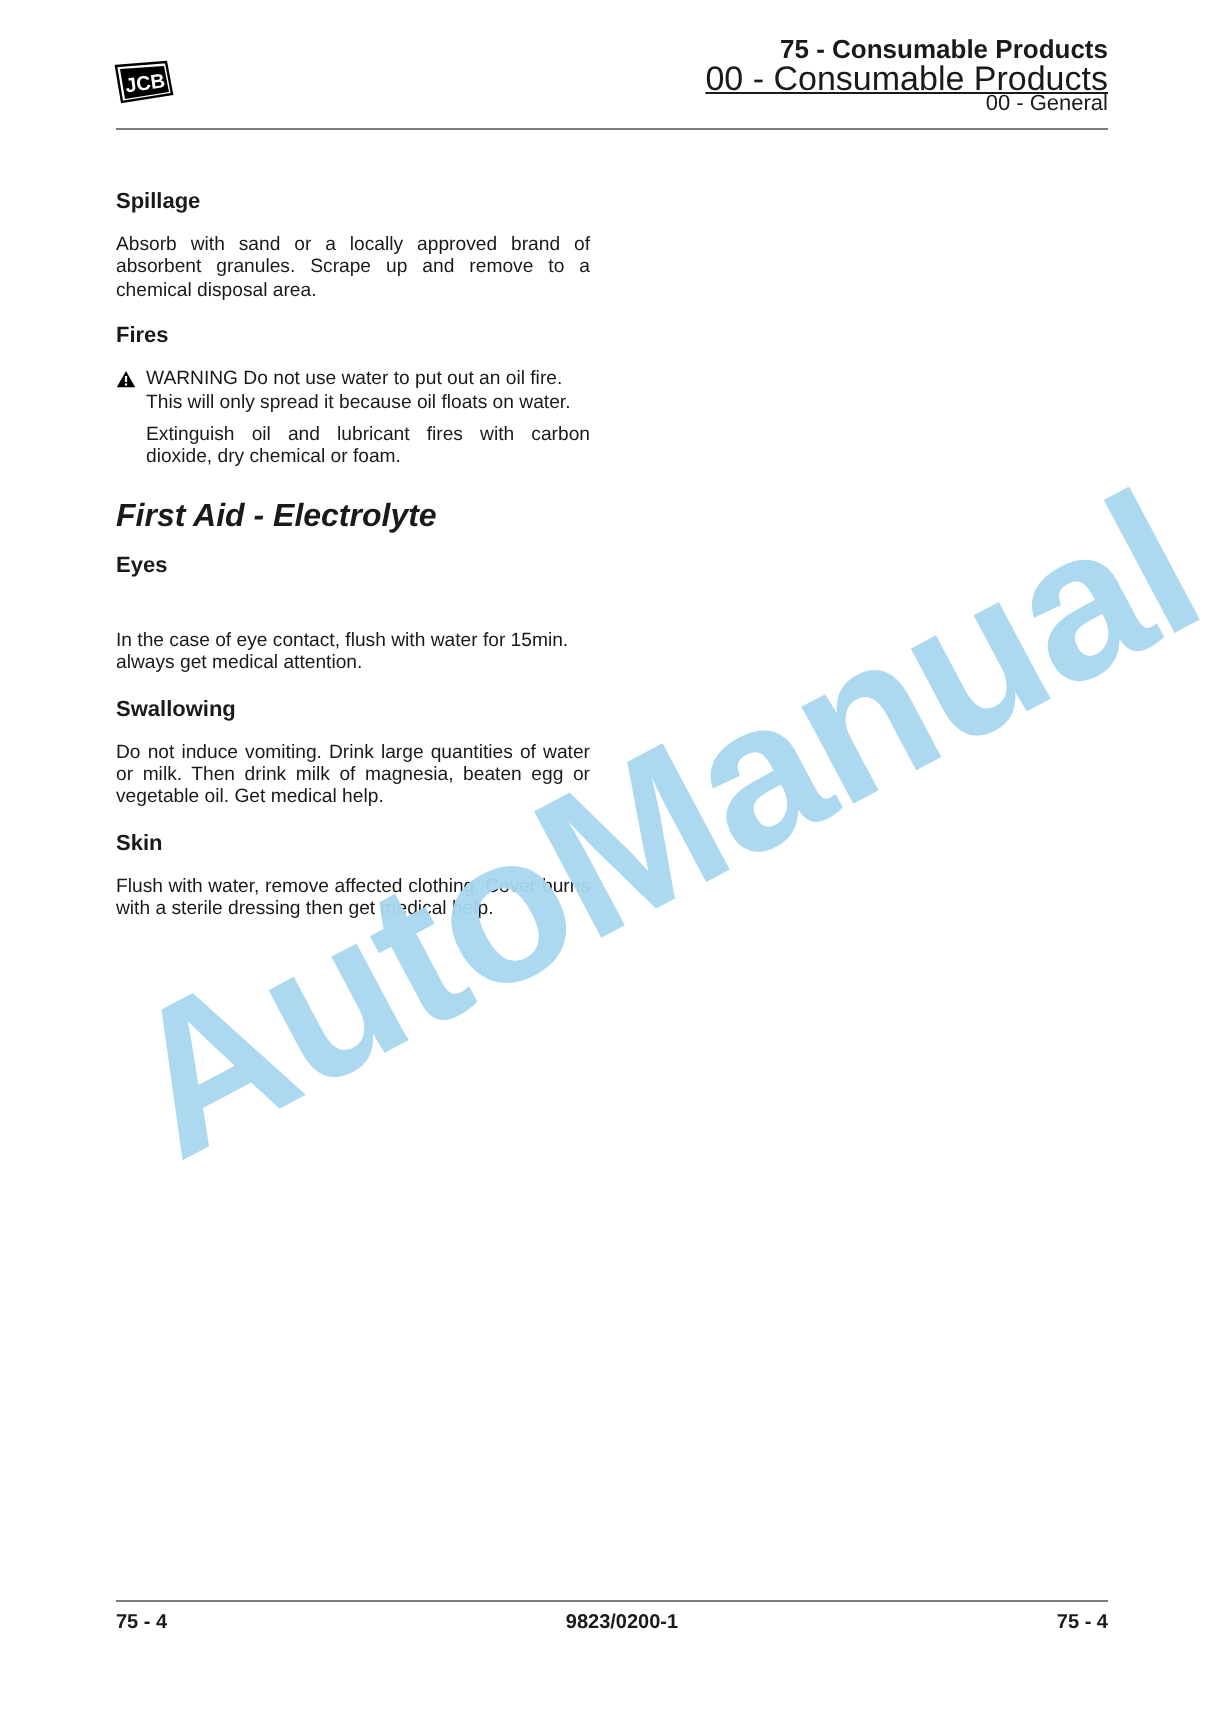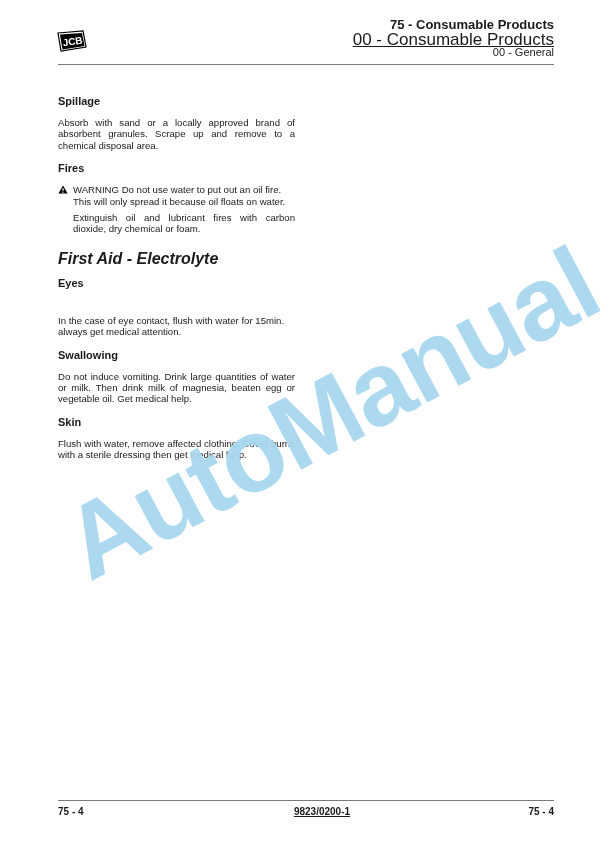--- a/index.html
+++ b/index.html
@@ -35,21 +35,21 @@
   }
   .warn b { font-weight: normal; }
   .indent { padding-left: 15px; }
   .rule-bottom {
     position: absolute; left: 58px; top: 800px; width: 496px; height: 1px; background: #7a7a7a;
   }
   .footer {
     position: absolute; left: 58px; top: 806px; width: 496px; font-size: 10px; font-weight: bold;
   }
   .f-left { position: absolute; left: 0; }
-  .f-center { position: absolute; left: 16px; width: 100%; text-align: center; text-decoration: underline; }
+  .f-center { position: absolute; left: 5px; width: 100%; text-align: center; }
   .f-right { position: absolute; right: 0; }
   .watermark {
     position: absolute; left: 40px; top: 360px; width: 560px;
     font-family: "Liberation Sans", sans-serif; font-weight: bold;
     font-size: 104px; color: #a9d8f0; opacity: 0.95;
     transform: rotate(-28deg); transform-origin: 50% 50%;
     white-space: nowrap; pointer-events: none; letter-spacing: -1px;
   }
 </style>
 </head>

